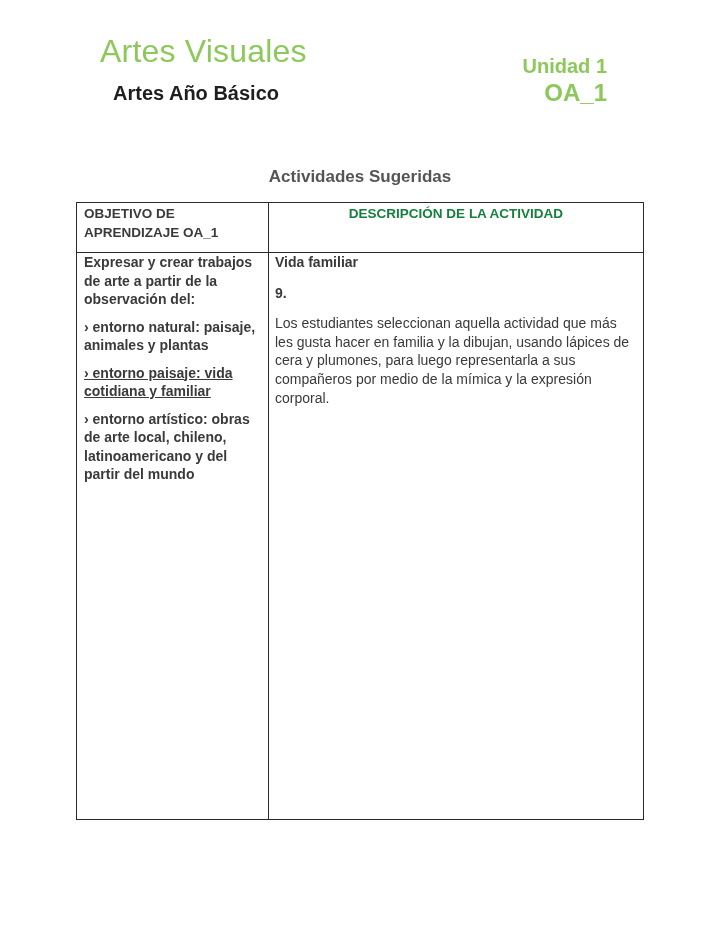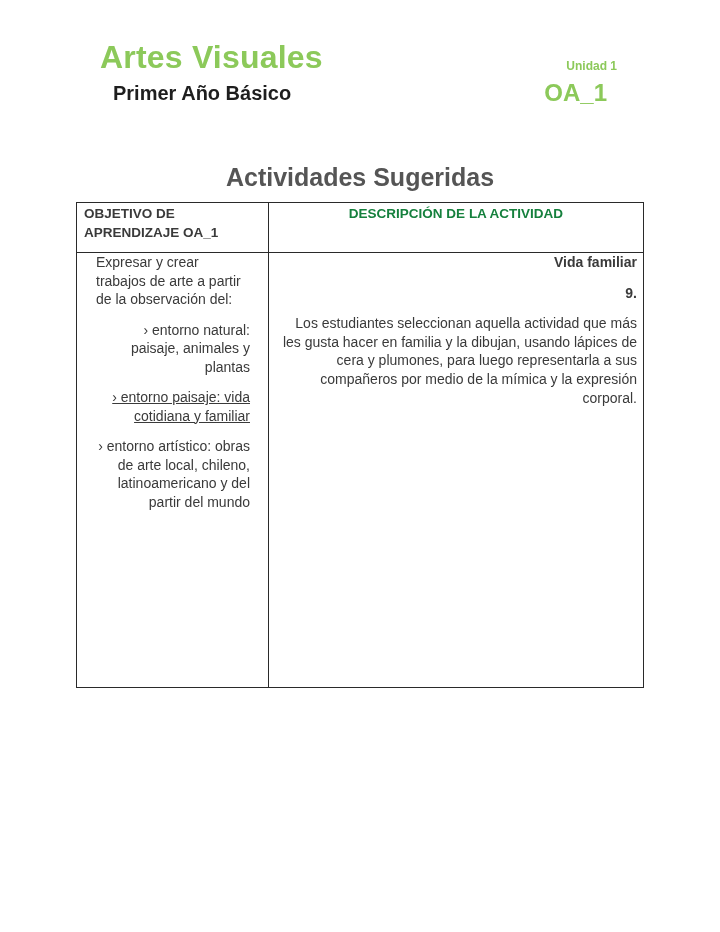--- a/index.html
+++ b/index.html
@@ -11,42 +11,42 @@
       width: 720px;
       height: 932px;
       position: relative;
       overflow: hidden;
       font-family: "Liberation Sans", "DejaVu Sans", sans-serif;
       color: #3a3a3a;
     }
     .title-main {
       position: absolute;
       left: 100px;
-      top: 38px;
+      top: 32px;
       font-size: 32px;
-      font-weight: bold;
+      font-weight: normal;
       color: #8cc95a;
       letter-spacing: 0.2px;
       line-height: 38px;
       text-align: center;
     }
     .title-sub {
       position: absolute;
       left: 113px;
       top: 81px;
       font-size: 20px;
       font-weight: bold;
       color: #1e1e1e;
       line-height: 24px;
     }
     .unit-label {
       position: absolute;
-      right: 103px;
+      right: 113px;
       top: 54px;
-      font-size: 12px;
+      font-size: 20px;
       font-weight: bold;
       color: #8cc95a;
       text-align: right;
       line-height: 24px;
     }
     .oa-label {
       position: absolute;
       right: 113px;
       top: 81px;
       font-size: 24px;
@@ -54,31 +54,31 @@
       color: #8cc95a;
       text-align: right;
       line-height: 24px;
     }
     .section-title {
       position: absolute;
       left: 0;
       width: 720px;
       top: 166px;
       text-align: center;
-      font-size: 25px;
+      font-size: 17px;
       font-weight: bold;
       color: #555555;
       line-height: 22px;
     }
     .activity-table {
       position: absolute;
       left: 76px;
       top: 202px;
       width: 567px;
-      height: 486px;
+      height: 618px;
       border-collapse: collapse;
       table-layout: fixed;
     }
     .activity-table td, .activity-table th {
       border: 1.3px solid #2a2a2a;
       vertical-align: top;
       padding: 0;
     }
     .col-left { width: 192px; }
     .col-right { width: 375px; }
@@ -97,30 +97,29 @@
       font-weight: bold;
       color: #15803d;
       line-height: 19px;
       padding: 1px 6px 0 6px !important;
     }
     .cell-left {
       padding: 0 6px 0 7px !important;
     }
     .cell-right {
       padding: 0 6px 0 6px !important;
-      text-align: right;
     }
     .obj-p {
-      margin: 12px;
+      margin: 0;
       font-size: 14px;
-      font-weight: normal;
+      font-weight: bold;
       color: #3a3a3a;
       line-height: 18.5px;
     }
-    .obj-p + .obj-p { margin-top: 9px; text-align: right; }
+    .obj-p + .obj-p { margin-top: 9px; }
     .obj-p.first { margin-top: 0px; }
     .underlined { text-decoration: underline; }
     .act-title {
       margin: 0;
       font-size: 14px;
       font-weight: bold;
       color: #3a3a3a;
       line-height: 18.5px;
     }
     .act-number {
@@ -135,21 +134,21 @@
       font-size: 14px;
       font-weight: normal;
       color: #3a3a3a;
       line-height: 18.7px;
     }
   </style>
 </head>
 <body>
 
 <div class="title-main">Artes Visuales</div>
-<div class="title-sub">Primer Año Básico</div>
+<div class="title-sub">Artes Año Básico</div>
 <div class="unit-label">Unidad 1</div>
 <div class="oa-label">OA_1</div>
 
 <div class="section-title">Actividades Sugeridas</div>
 
 <table class="activity-table">
   <colgroup>
     <col class="col-left">
     <col class="col-right">
   </colgroup>

